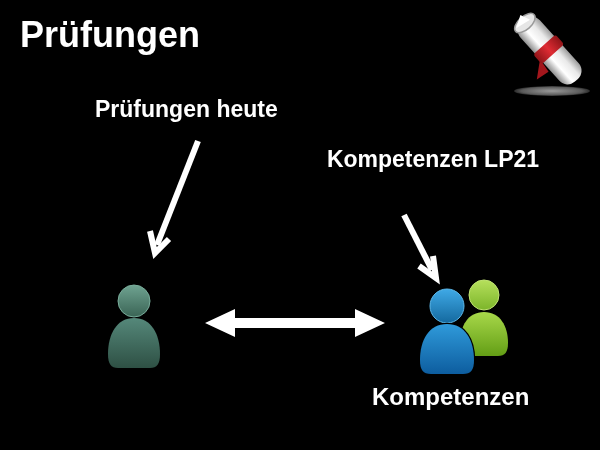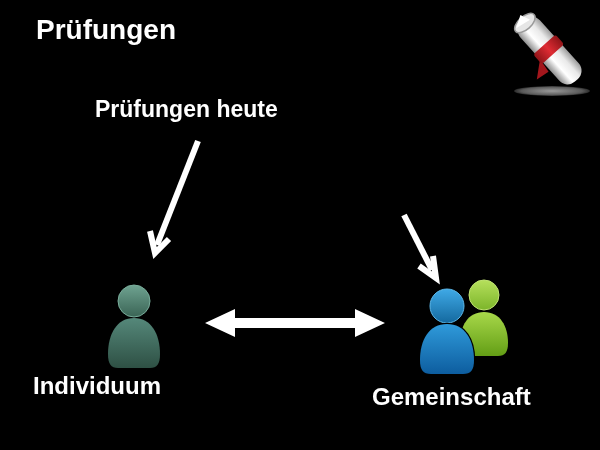--- a/index.html
+++ b/index.html
@@ -15,21 +15,21 @@
     overflow: hidden;
     font-family: "Liberation Sans", "DejaVu Sans", sans-serif;
   }
   .txt {
     position: absolute;
     color: var(--text, #fff);
     font-weight: bold;
     white-space: nowrap;
     line-height: 1.15;
   }
-  .slide-title      { left: 36px;  top: 14px;  font-size: 28px; }
+  .slide-title      { left: 20px;  top: 14px;  font-size: 36px; }
   .callout-left     { left: 95px;  top: 96px;  font-size: 23px; }
   .callout-right    { left: 295px; top: 142px; width: 276px; font-size: 23px;
                       text-align: center; line-height: 34px; white-space: normal; }
   .label-individuum { left: 33px;  top: 372px; font-size: 24px; }
   .label-gemeinschaft{ left: 372px; top: 383px; font-size: 24px; }
 
   .abs { position: absolute; }
   .arrow-overlay { left: 0; top: 0; pointer-events: none; }
 </style>
 </head>
@@ -64,21 +64,21 @@
       <ellipse cx="0" cy="-39" rx="12.5" ry="6.5" fill="#e6e6e6" stroke="#9a9a9a" stroke-width="1.5"></ellipse>
       <path d="M -10,-41 L 2,-48 L 6,-38 Z" fill="#ffffff"></path>
       <path d="M -13,-2 L -29,11 L -15,13 Z" fill="#a3161c"></path>
       <rect x="-15" y="-10" width="30" height="13" rx="3" fill="url(#ribbonGrad)"></rect>
     </g>
   </svg>
 
   <div class="txt callout-left">Prüfungen heute</div>
 
   <div class="txt callout-right">
-    <br>
+    <span>Kompetenzen LP21</span><br>
   </div>
 
   <svg class="abs arrow-overlay" width="600" height="450" viewBox="0 0 600 450">
 
     <g fill="none" style="stroke: var(--arrow, #fff);" stroke-width="6">
       <path d="M 198,141 L 157,245"></path>
       <polyline points="150,231 155,253 169,239"></polyline>
     </g>
 
     <g fill="none" style="stroke: var(--arrow, #fff);" stroke-width="6">
@@ -130,16 +130,15 @@
     </g>
 
     <g>
       <circle cx="35" cy="34" r="17" fill="url(#blueHeadGrad)" stroke="#000" stroke-width="2.5"></circle>
       <circle cx="35" cy="34" r="17" fill="url(#blueHeadGrad)" stroke="#5cb8ea" stroke-width="1"></circle>
       <path d="M35,52 C17,52 8,68 8,88 C8,98 11,102 19,102 L51,102 C59,102 62,98 62,88 C62,68 53,52 35,52 Z" fill="url(#blueGrad)" stroke="#000" stroke-width="2.5"></path>
       <path d="M35,52 C17,52 8,68 8,88 C8,98 11,102 19,102 L51,102 C59,102 62,98 62,88 C62,68 53,52 35,52 Z" fill="url(#blueGrad)"></path>
     </g>
   </svg>
 
-  <div class="txt label-individuum">Individuum</div>
-  <div class="txt label-gemeinschaft">Gemeinschaft</div>
+  <div class="txt label-gemeinschaft">Kompetenzen</div>
 
 </div>
 
 </body></html>

